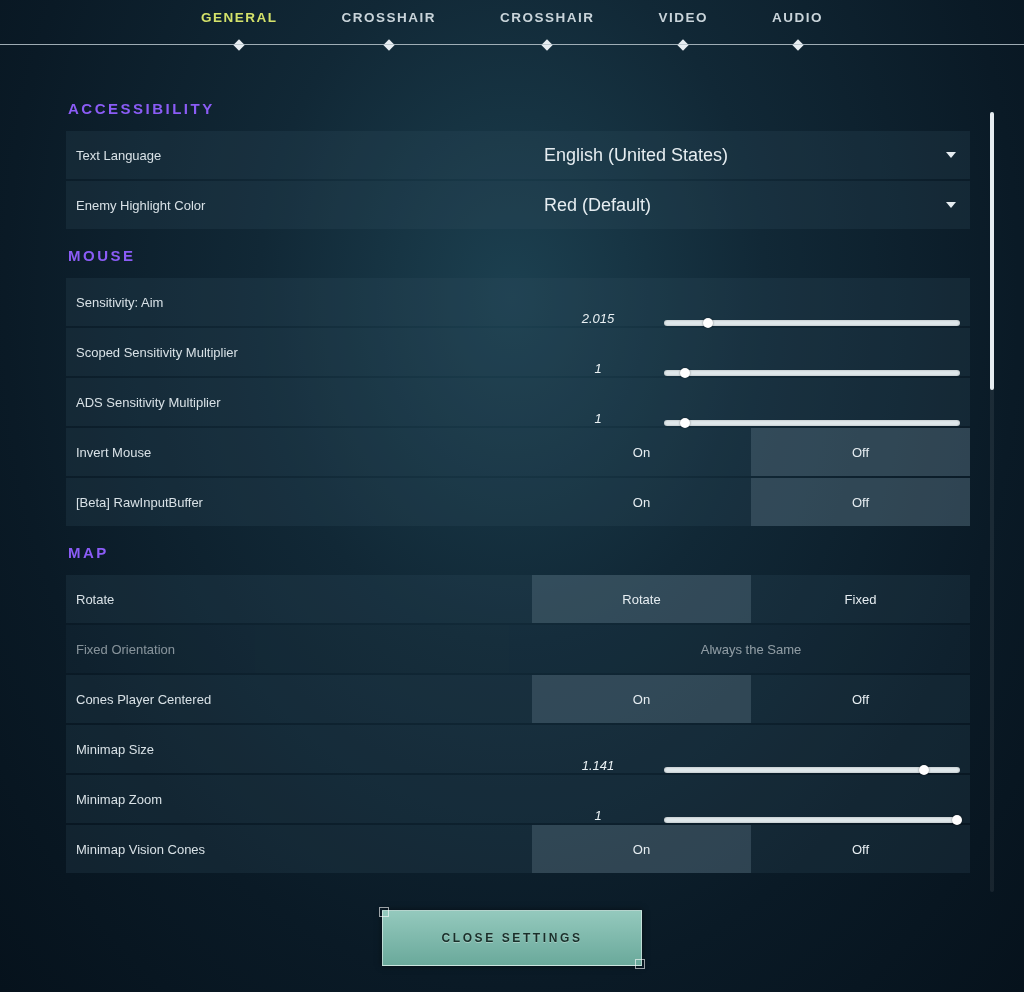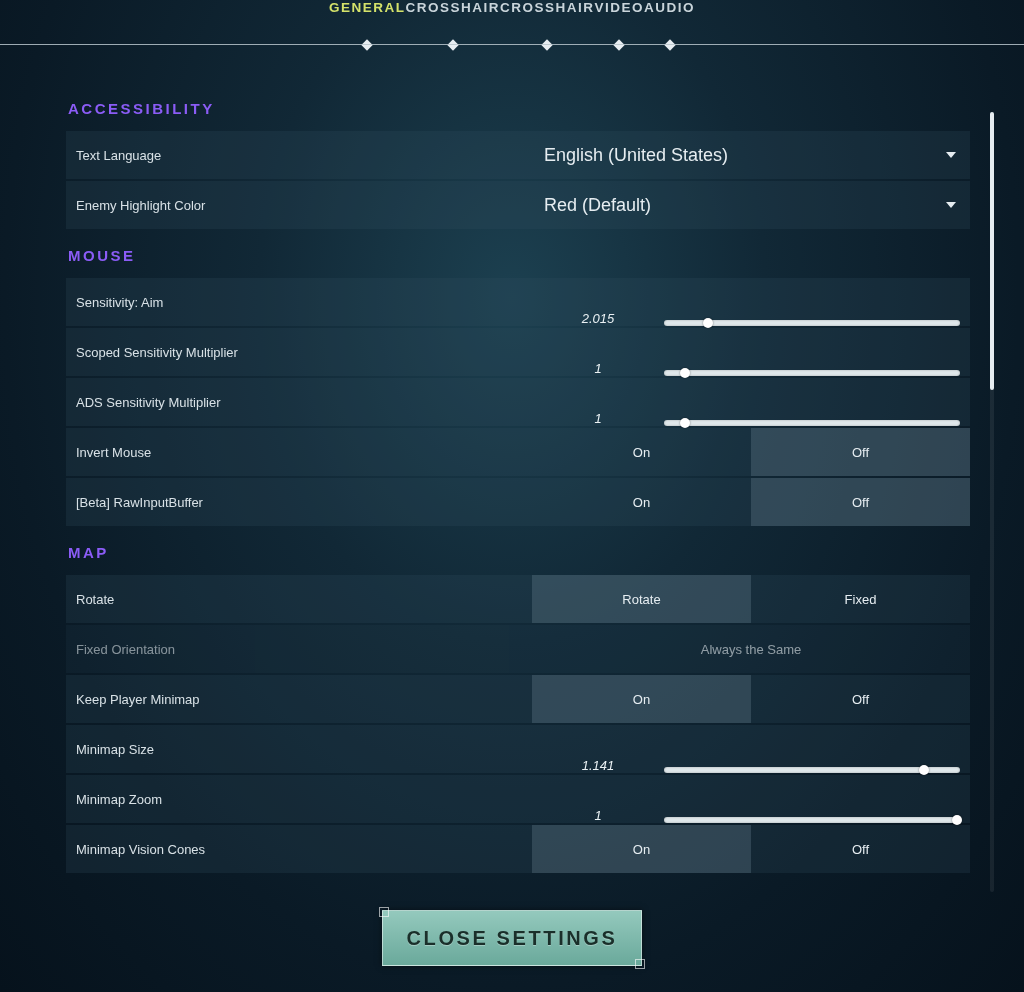--- a/index.html
+++ b/index.html
@@ -9,20 +9,22 @@
     background: radial-gradient(ellipse at 50% 30%, #1c4050 0%, #112836 35%, #0a1a26 70%, #06121c 100%);
     color: #e8eef2;
     position: relative;
   }
 
   
   .tabs {
     width: 100%;
     display: flex;
     justify-content: center;
+    gap: 64px;
+    padding-top: 10px;
     height: 45px;
     position: relative;
   }
   .tabs::after {
     content: "";
     position: absolute;
     left: 0; right: 0; bottom: 0;
     height: 1px;
     background: #b8c5cc;
     opacity: 0.85;
@@ -178,21 +180,21 @@
   .close-btn {
     position: absolute;
     left: 50%;
     transform: translateX(-50%);
     bottom: 26px;
     width: 260px;
     height: 56px;
     background: linear-gradient(180deg, #94c9bd 0%, #6aa99b 100%);
     border: 1px solid rgba(255,255,255,0.5);
     color: #1a2f2a;
-    font-size: 20px;
+    font-size: 12px;
     font-weight: 700;
     letter-spacing: 2.6px;
     display: flex;
     align-items: center;
     justify-content: center;
     cursor: pointer;
     box-shadow: 0 0 6px rgba(0,0,0,0.5);
     text-shadow: 0 1px 0 rgba(255,255,255,0.3);
   }
   .close-btn::before, .close-btn::after {
@@ -312,21 +314,21 @@
   <div class="row dim">
     <div class="label">Fixed Orientation</div>
     <div class="ctrl">
       <div class="toggle">
         <div class="opt">Always the Same</div>
       </div>
     </div>
   </div>
 
   <div class="row">
-    <div class="label">Keep Player Minimap</div>
+    <div class="label">Cones Player Centered</div>
     <div class="ctrl">
       <div class="toggle">
         <div class="opt sel">On</div>
         <div class="opt">Off</div>
       </div>
     </div>
   </div>
 
   <div class="row">
     <div class="label">Minimap Size</div>

